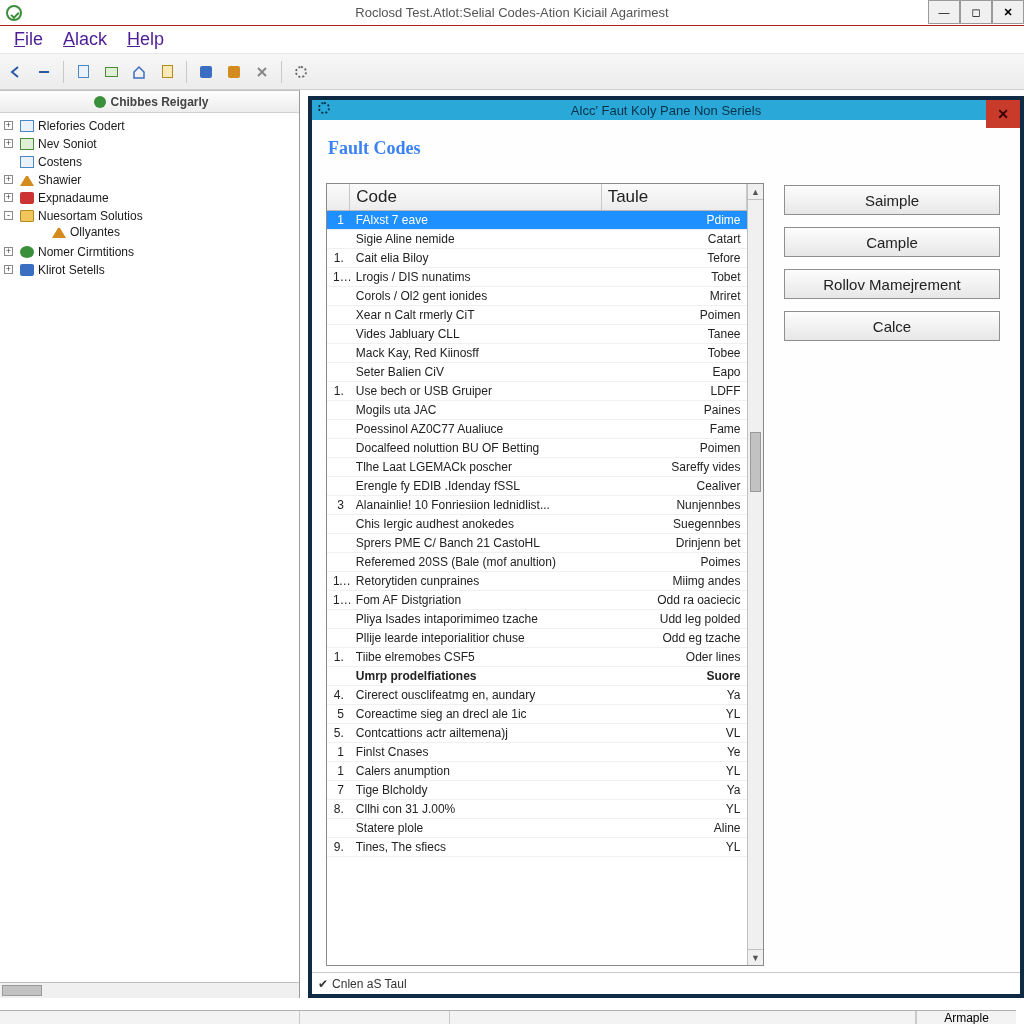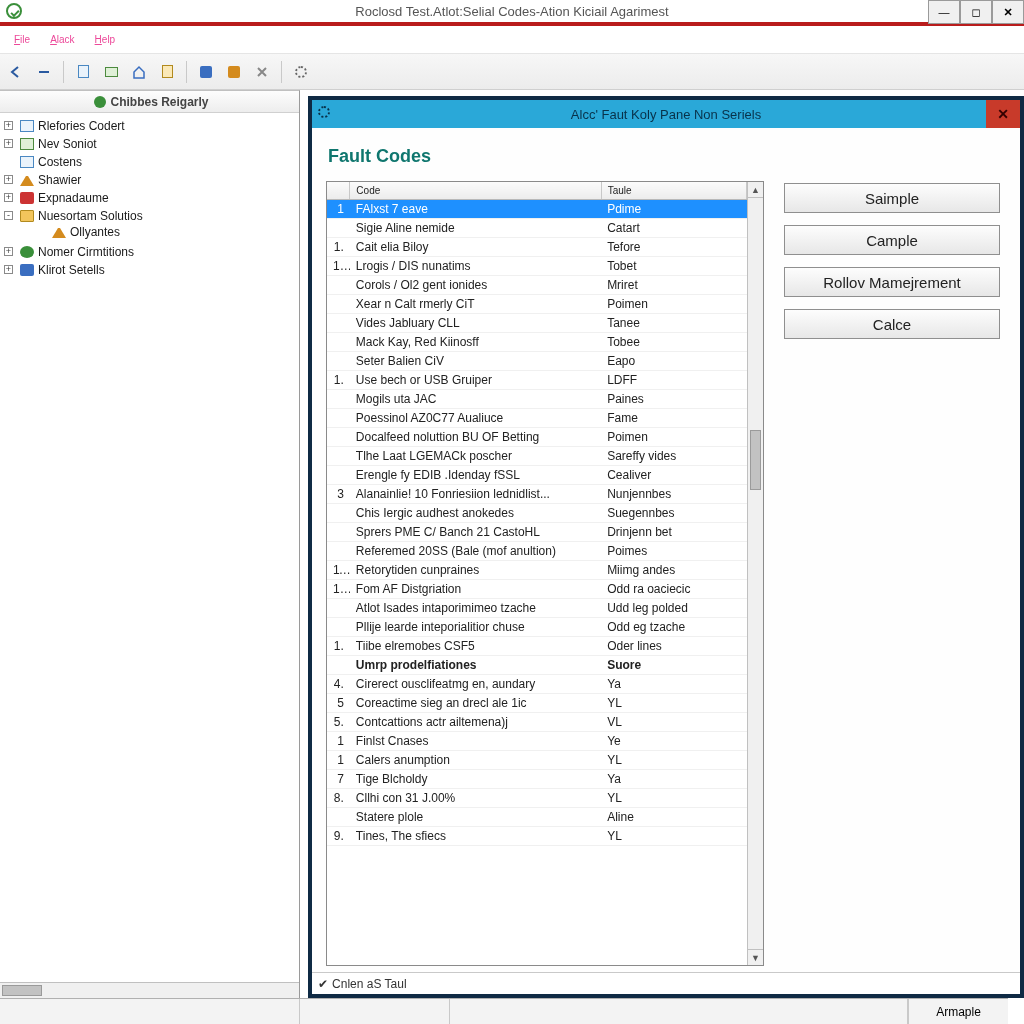--- a/index.html
+++ b/index.html
@@ -1,29 +1,29 @@
 <!DOCTYPE html>
 <html><head>
 <meta charset="utf-8">
 <style>
   * { box-sizing: border-box; }
   html, body { margin: 0; padding: 0; width: 1024px; height: 1024px; font-family: "Segoe UI", Tahoma, sans-serif; font-size: 12px; background: #fff; overflow: hidden; }
 
   
-  .titlebar { height: 26px; background: #fff; border-bottom: 4px solid #b91c1c; display: flex; align-items: center; position: relative; }
+  .titlebar { height: 26px; background: #fff; border-bottom: 1px solid #b91c1c; display: flex; align-items: center; position: relative; }
   .titlebar-icon { width: 16px; height: 16px; margin: 0 6px; border-radius: 50%; border: 2px solid #3a8f3a; position: relative; }
   .titlebar-icon::after { content:""; position:absolute; left:3px; top:5px; width:6px; height:3px; border-left:2px solid #3a8f3a; border-bottom:2px solid #3a8f3a; transform:rotate(-45deg); }
   .titlebar-title { position: absolute; left: 50%; transform: translateX(-50%); color: #555; font-size: 13px; }
   .win-controls { position: absolute; right: 0; top: 0; display: flex; }
   .win-btn { width: 32px; height: 24px; border: 1px solid #9a9a9a; background: #f0f0f0; display: flex; align-items: center; justify-content: center; font-size: 11px; font-family: Arial; }
   .win-btn.close { font-weight: bold; }
 
   
   .menubar { height: 28px; background: #fff; display: flex; align-items: center; padding: 0 4px; border-bottom: 1px solid #e5e5e5; }
-  .menu-item { padding: 2px 10px; font-size: 10px; color: #ec4899; }
+  .menu-item { padding: 2px 10px; font-size: 18px; color: #4c1d95; }
   .menu-item .accel { text-decoration: underline; }
 
   
   .toolbar { height: 36px; background: linear-gradient(#f7f7f7,#ececec); border-bottom: 1px solid #cfcfcf; display: flex; align-items: center; padding: 0 4px; gap: 4px; }
   .tb-btn { width: 24px; height: 24px; display: flex; align-items: center; justify-content: center; border: 1px solid transparent; }
   .tb-sep { width: 1px; height: 22px; background: #c9c9c9; margin: 0 3px; }
 
   
   .main { position: absolute; top: 90px; left: 0; right: 0; bottom: 26px; display: flex; }
 
@@ -35,55 +35,55 @@
   .tree > ul { padding-left: 4px; }
   .tree li { position: relative; padding: 2px 0 2px 16px; white-space: nowrap; color: #1a1a1a; font-size: 12px; }
   .tree li .expander { position: absolute; left: 0; top: 4px; width: 9px; height: 9px; border: 1px solid #8a8a8a; background: #fff; font-size: 9px; line-height: 7px; text-align: center; color: #444; }
   .tree li .node-icon { display: inline-block; width: 14px; height: 12px; margin-right: 4px; vertical-align: -2px; }
   .tree-scroll { position:absolute; bottom:0; left:0; right:0; height:16px; border-top:1px solid #c0c0c0; background:#f0f0f0; display:flex; }
   .tree-scroll .thumb { margin:2px; width:40px; background:#c2c2c2; border:1px solid #9a9a9a; }
 
   
   .sub-area { flex: 1; background: #fff; position: relative; padding: 6px; }
   .subwindow { position: absolute; left: 8px; top: 6px; right: 0; bottom: 0; border: 4px solid #0f2a44; background: #fff; display:flex; flex-direction:column; }
-  .sub-title { height: 28px; background: #2aa8d8; display: flex; align-items: center; position: relative; }
+  .sub-title { height: 20px; background: #2aa8d8; display: flex; align-items: center; position: relative; }
   .sub-title-icon { width: 16px; height: 16px; margin-left: 6px; }
   .sub-title-text { position:absolute; left:50%; transform:translateX(-50%); color:#08324a; font-size:13px; }
   .sub-close { position:absolute; right:0; top:0; width:34px; height:28px; background:#c83a2a; color:#300; display:flex; align-items:center; justify-content:center; font-weight:bold; font-size:14px; }
 
   .sub-body { flex:1; background:#fefefe; padding: 12px 14px 6px 14px; display:flex; flex-direction:column; overflow:hidden; }
-  .sub-heading { font-size:18px; font-weight:700; color:#0f766e; margin: 6px 0 14px 2px; }
+  .sub-heading { font-size:18px; font-weight:700; color:#3b82f6; margin: 6px 0 24px 2px; font-family: Liberation Serif, serif; }
 
   .content-row { display:flex; gap:20px; flex:1; overflow:hidden; }
 
   
   .table-wrap { width: 438px; border:1px solid #8a8a8a; position:relative; display:flex; background:#fff; }
   .table-scroll { flex:1; overflow:hidden; }
   table.codes { border-collapse: collapse; width: 100%; table-layout: fixed; }
-  table.codes th { background: linear-gradient(#fbfbfb,#ececec); border-right:1px solid #c8c8c8; border-bottom:1px solid #b8b8b8; text-align:left; font-weight:400; padding:3px 6px; font-size:10px; color:#222; }
+  table.codes th { background: linear-gradient(#fbfbfb,#ececec); border-right:1px solid #c8c8c8; border-bottom:1px solid #b8b8b8; text-align:left; font-weight:400; padding:3px 6px; font-size:17px; color:#222; }
   table.codes td { border-bottom:1px solid #f0f0f0; padding:2px 6px; font-size:12px; color:#222; overflow:hidden; text-overflow:ellipsis; white-space:nowrap; }
   table.codes tr.sel td { background:#1e90ff; color:#fff; }
   table.codes tr.group td { font-weight:700; }
   .col-num { width: 22px; text-align:right; padding-right:4px; }
   .col-code { width: 242px; }
-  .col-taule { width: 140px; }
+  .col-taule { width: 140px; text-align: right; }
   .vscroll { width:16px; border-left:1px solid #c0c0c0; background:#f0f0f0; position:relative; }
   .vscroll .arrow { height:16px; border-bottom:1px solid #c0c0c0; display:flex; align-items:center; justify-content:center; font-size:9px; color:#555; }
   .vscroll .arrow.bottom { border-bottom:none; border-top:1px solid #c0c0c0; position:absolute; bottom:0; left:0; right:0; }
   .vscroll .thumb { position:absolute; left:2px; right:2px; top:248px; height:60px; background:#c2c2c2; border:1px solid #9a9a9a; }
 
   
   .btn-col { display:flex; flex-direction:column; gap:12px; width:216px; padding-top:2px; }
   .btn { height:30px; border:1px solid #8f8f8f; background:linear-gradient(#fdfdfd,#e7e7e7); font-size:15px; color:#222; display:flex; align-items:center; justify-content:center; }
 
   
   .sub-status { height:22px; border-top:1px solid #c9c9c9; display:flex; align-items:center; padding-left:6px; color:#333; font-size:12px; gap:4px; }
 
   
-  .statusbar { position:absolute; left:0; right:16px; bottom:0; height:26px; border-top:1px solid #b0b0b0; background:#f3f3f3; display:flex; }
+  .statusbar { position:absolute; left:0; right:8px; bottom:0; height:14px; border-top:1px solid #b0b0b0; background:#f3f3f3; display:flex; }
   .status-cell { border-right:1px solid #c9c9c9; padding: 4px 10px; font-size:12px; color:#444; }
   .status-spacer { flex:1; }
   .status-right { width:100px; border-left:1px solid #c9c9c9; display:flex; align-items:center; justify-content:center; font-size:12px; }
 
   
   .ic { display:inline-block; }
   .ic-folder { width:14px; height:11px; background:#f2c55c; border:1px solid #b28a1e; border-radius:1px; }
   .ic-doc { width:11px; height:13px; background:#eaf3fb; border:1px solid #4a88c2; }
   .ic-monitor { width:13px; height:10px; background:#dff0d7; border:1px solid #4c8a3e; }
   .ic-gear { width:12px; height:12px; border-radius:50%; border:2px dotted #666; }
@@ -302,21 +302,21 @@
                       <td class="col-code">Retorytiden cunpraines</td>
                       <td class="col-taule">Miimg andes</td>
                     </tr>
                     <tr>
                       <td class="col-num">12.</td>
                       <td class="col-code">Fom AF Distgriation</td>
                       <td class="col-taule">Odd ra oaciecic</td>
                     </tr>
                     <tr>
                       <td class="col-num"></td>
-                      <td class="col-code">Atlot Isades intaporimimeo tzache</td>
+                      <td class="col-code">Pliya Isades intaporimimeo tzache</td>
                       <td class="col-taule">Udd leg polded</td>
                     </tr>
                     <tr>
                       <td class="col-num"></td>
                       <td class="col-code">Pllije learde inteporialitior chuse</td>
                       <td class="col-taule">Odd eg tzache</td>
                     </tr>
                     <tr>
                       <td class="col-num">1.</td>
                       <td class="col-code">Tiibe elremobes CSF5</td>

